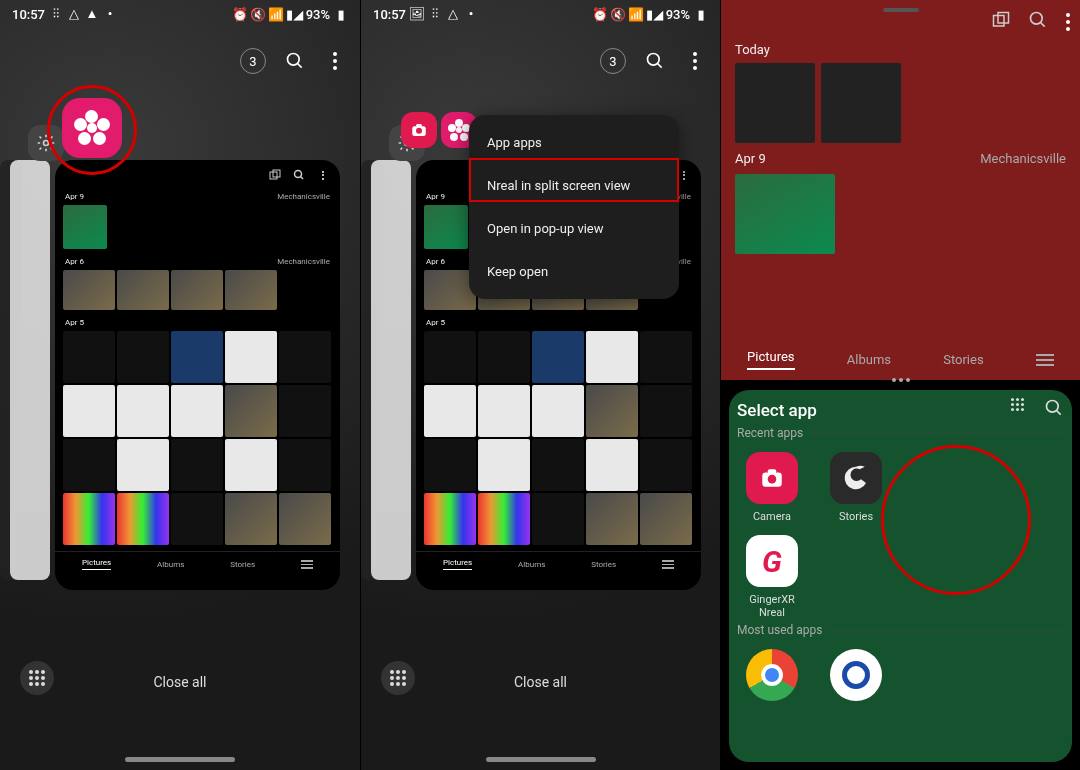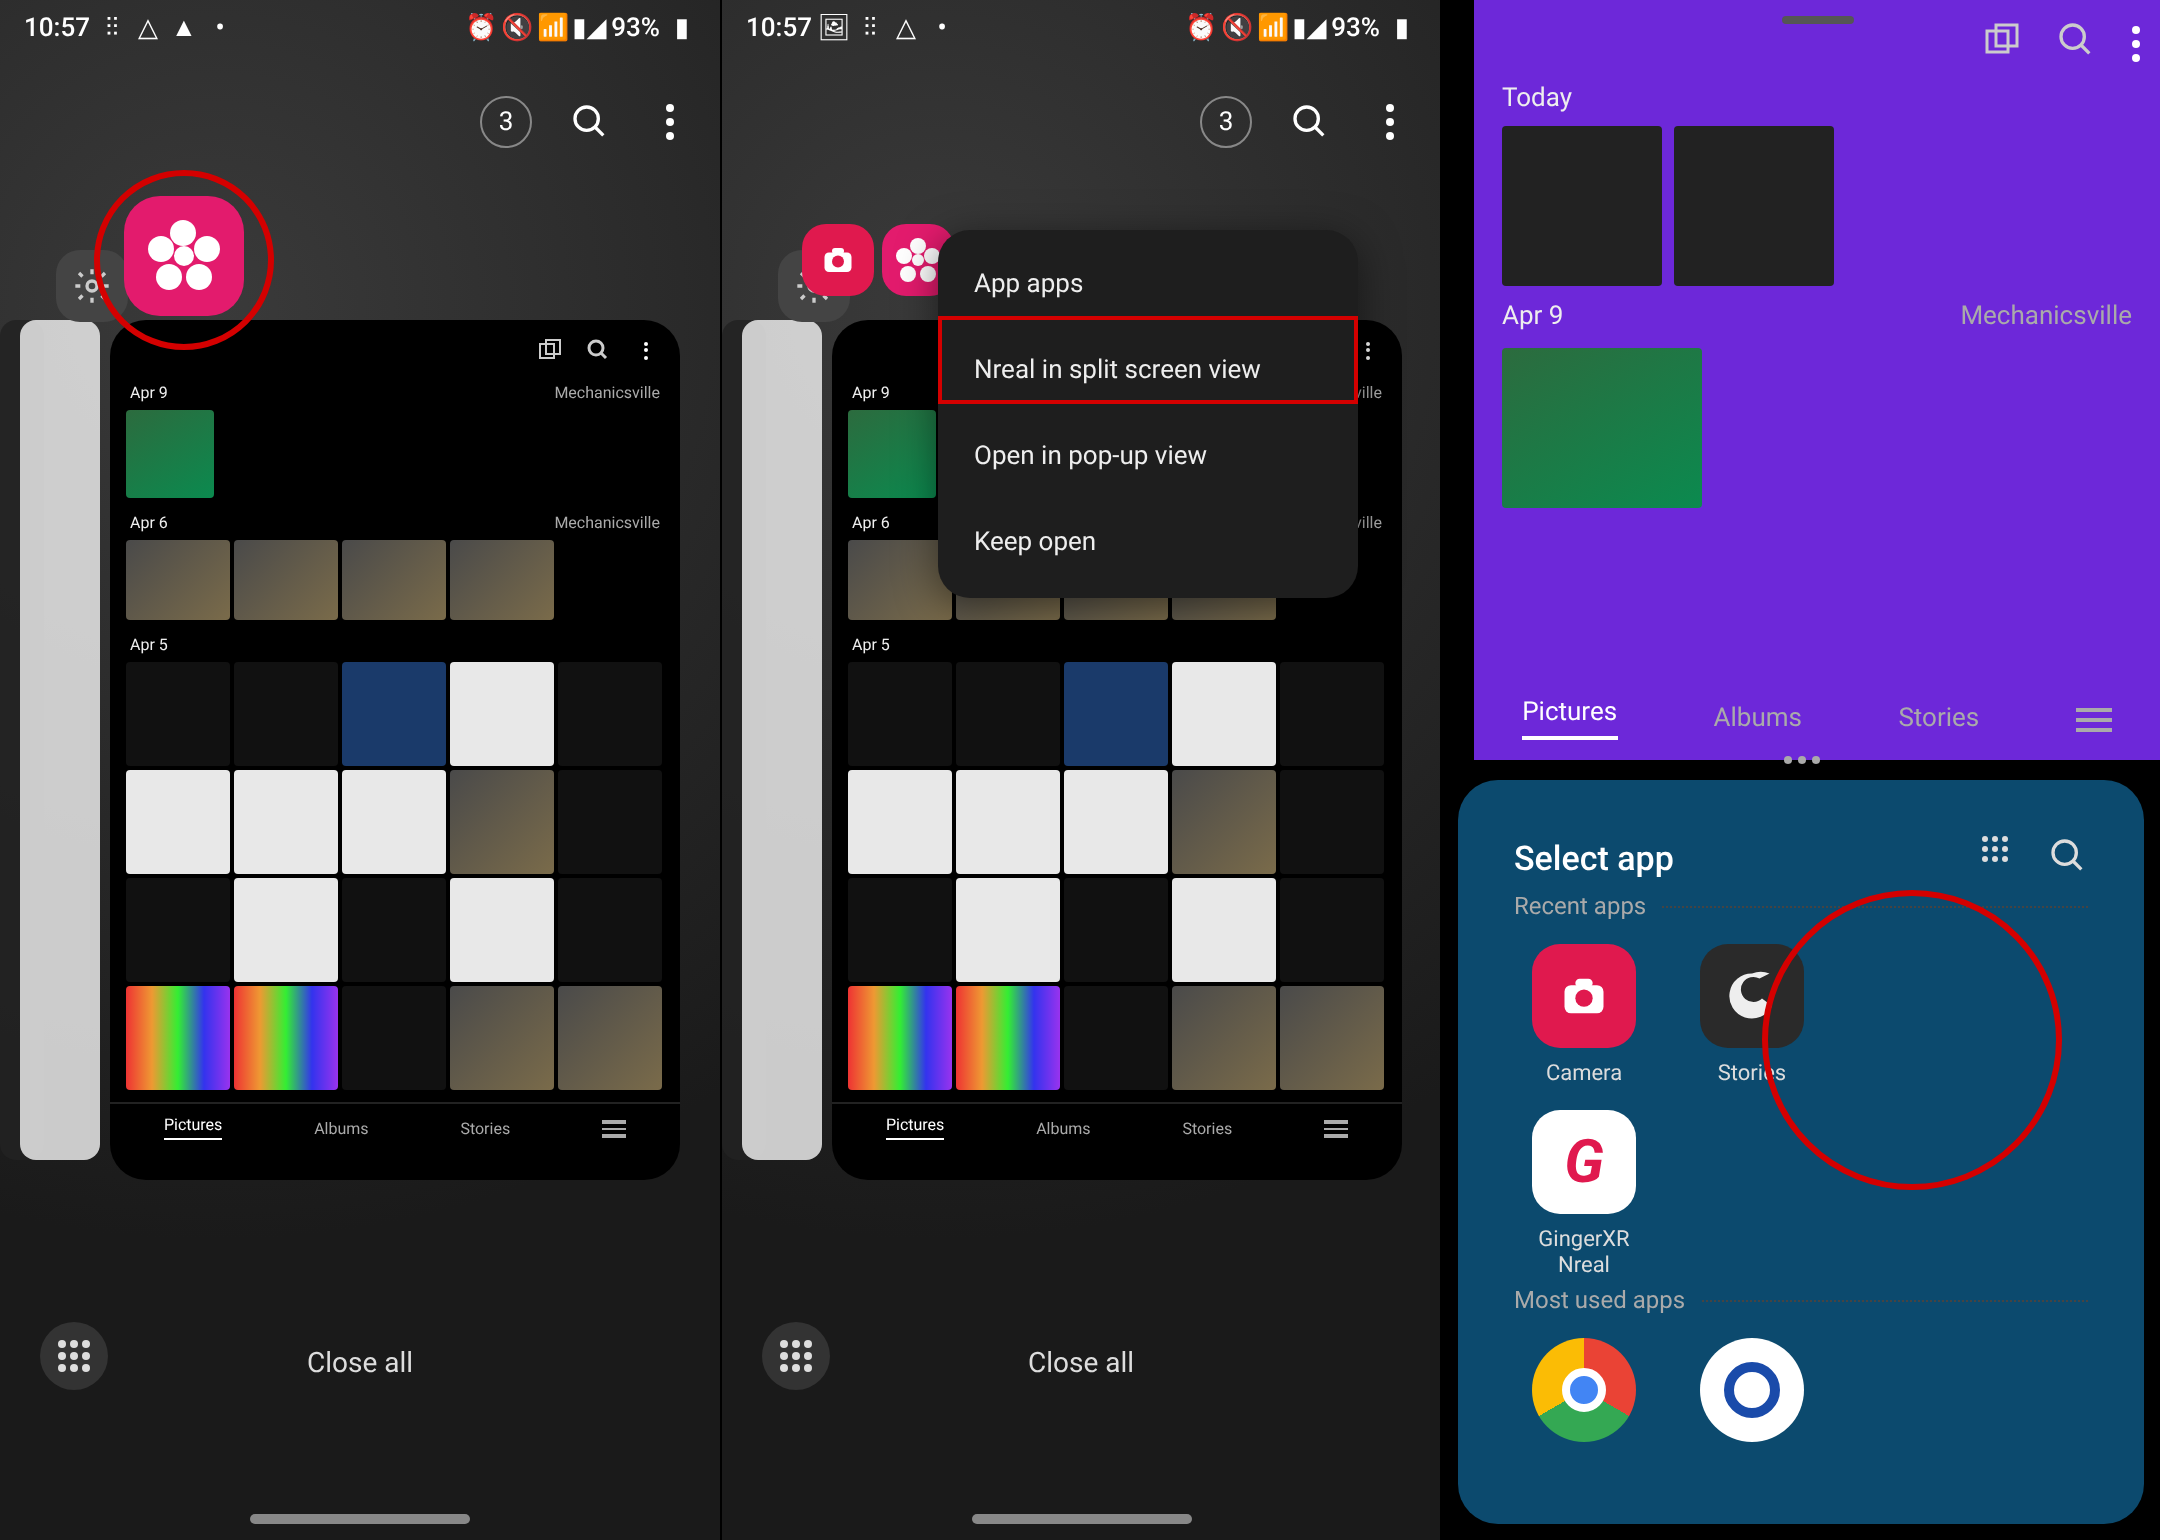--- a/index.html
+++ b/index.html
@@ -21,21 +21,21 @@
 
   
   .status-bar {
     position: absolute; top: 0; left: 0; right: 0;
     height: 28px;
     display: flex; justify-content: space-between; align-items: center;
     padding: 0 12px;
     font-size: 13px; font-weight: 500;
     z-index: 50;
   }
-  .status-bar .sb-left { display:flex; align-items:center; gap:4px; }
+  .status-bar .sb-left { display:flex; align-items:flex-start; gap:4px; }
   .status-bar .sb-right { display:flex; align-items:center; gap:4px; }
   .sb-ico { width:14px; height:14px; display:inline-flex; align-items:center; justify-content:center; }
 
   
   .recents-hdr {
     position: absolute; top: 48px; right: 14px;
     display: flex; align-items: center; gap: 18px;
     z-index: 40;
   }
   .count-pill {
@@ -161,22 +161,22 @@
     z-index:55; box-shadow:0 4px 20px rgba(0,0,0,.5);
   }
   .ctx-item { padding:14px 18px; font-size:13px; color:#eee; }
   .red-box {
     position:absolute; border:2px solid #d40000; z-index: 60; pointer-events:none;
   }
   .red-box.menuitem { top:158px; left:108px; width:210px; height:44px; }
 
   
   .pane3-top {
-    position:absolute; top:0; left:16px; right:0; height:380px;
-    background:#6d28d9;
+    position:absolute; top:0; left:0; right:0; height:380px;
+    background:#7f1d1d;
   }
   .drag-handle {
     position:absolute; top:8px; left:50%; transform:translateX(-50%);
     width:36px; height:4px; border-radius:3px; background:#555;
   }
   .p3-hdr {
     position:absolute; top:10px; right:10px;
     display:flex; gap:18px; align-items:center; z-index:10;
   }
   .p3-sec { padding: 42px 14px 0 14px; }
@@ -194,21 +194,21 @@
   .p3-tabs .ham span { display:block; width:18px; height:2px; background:#aaa; margin:3px 0; }
   .split-handle {
     position:absolute; top:380px; left:50%; transform:translate(-50%,-50%);
     display:flex; gap:3px; z-index:20;
   }
   .split-handle span { width:4px; height:4px; background:#aaa; border-radius:50%; }
 
   
   .pane3-bottom {
     position:absolute; top:390px; left:8px; right:8px; bottom:8px;
-    background:#0c4a6e; border-radius:20px; padding:28px;
+    background:#14532d; border-radius:20px; padding:8px;
     overflow:hidden;
   }
   .sel-hdr { display:flex; justify-content:space-between; align-items:center; }
   .sel-title { font-size:17px; font-weight:500; }
   .sel-icons { display:flex; gap:20px; }
   .sect-label { font-size:12px; color:#aaa; margin-top:4px; display:flex; align-items:center; }
   .sect-label::after { content:""; flex:1; border-top:1px dotted #444; margin-left:8px; }
   .app-row { display:flex; gap:14px; margin-top:12px; }
   .app-cell { width:70px; text-align:center; }
   .app-shape { width:52px; height:52px; border-radius:14px; margin:0 auto 6px auto; display:flex; align-items:center; justify-content:center; }

